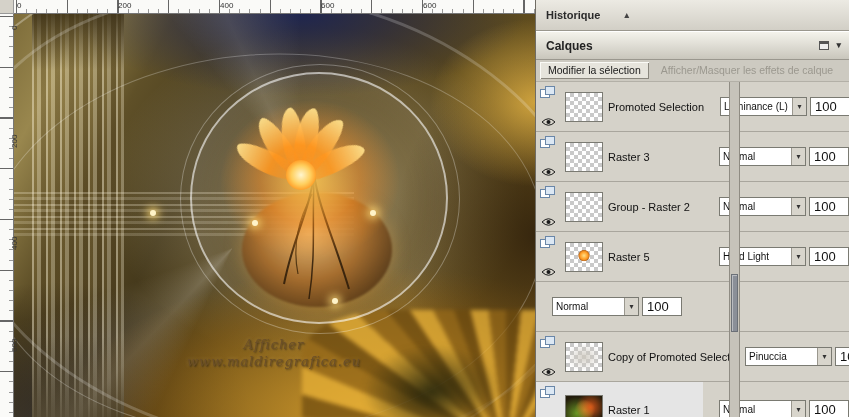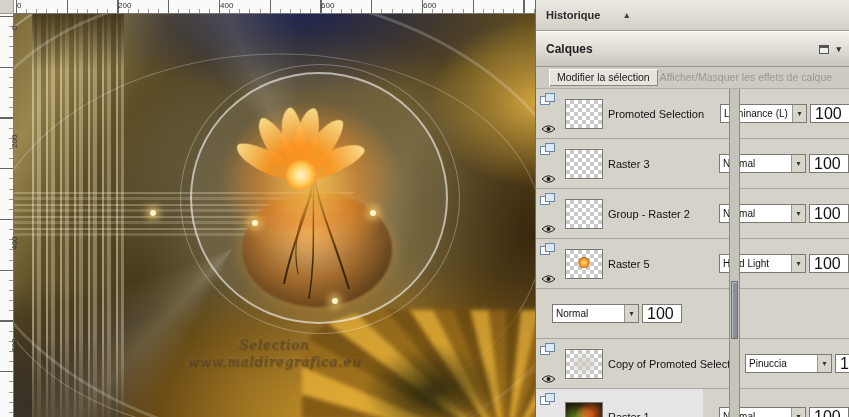--- a/index.html
+++ b/index.html
@@ -87,28 +87,28 @@
     font:italic 13px "DejaVu Serif", serif; letter-spacing:1px;
     text-shadow:1px 1px 2px rgba(0,0,0,.55), 0 0 4px rgba(255,230,180,.25); }
   .watermark div { line-height:17px; }
 
   
   .panel { position:absolute; left:535px; top:0; width:314px; height:417px; background:#d5d2c9;
            border-left:1px solid #6f6c64; display:flex; flex-direction:column; }
   .histbar { height:31px; background:linear-gradient(#eceae3,#d2cfc6); border-bottom:1px solid #9a978e;
              display:flex; align-items:center; padding-left:10px; font-size:11px; font-weight:bold; color:#2a2a2a; }
   .hist-arrow { margin-left:24px; font-size:9px; color:#444; line-height:1; }
-  .layersbar { height:36px; background:linear-gradient(#f4f3ec,#c9c6bc); border-top:1px solid #fff;
+  .layersbar { height:29px; background:linear-gradient(#f4f3ec,#c9c6bc); border-top:1px solid #fff;
                border-bottom:1px solid #9a978e; display:flex; align-items:center;
                padding:0 8px 0 10px; font-size:12px; font-weight:bold; color:#222; }
   .bar-icons { margin-left:auto; display:flex; gap:7px; align-items:center; }
   .winicon { width:10px; height:9px; border:1px solid #555; border-top:3px solid #555; background:#eee; display:inline-block; }
   .chev { font-size:9px; color:#333; line-height:1; }
-  .tabbar { height:22px; background:#cdcac1; display:flex; align-items:center; gap:2px;
-            padding-left:4px; border-bottom:1px solid #b3b0a7;justify-content:center; }
+  .tabbar { height:22px; background:#cdcac1; display:flex; align-items:center; gap:12px;
+            padding-left:4px; border-bottom:1px solid #b3b0a7; }
   .tab { font-size:10.5px; padding:2px 8px 3px; white-space:nowrap; }
   .tab.active { background:#e6e4dc; box-shadow:inset 1px 1px 0 #fafaf6, inset -1px -1px 0 #8a877e; color:#1a1a1a; }
   .tab.disabled { color:#9b988f; padding-left:0; }
 
   .layerlist { position:relative; flex:1; overflow:hidden; }
   .lrow { height:50px; border-bottom:1px solid #a9a69d; display:flex; }
   .lrow.last { border-bottom:none; height:55px; }
   .lsel { width:193px; display:flex; align-items:center; gap:5px; padding-left:1px;text-align:right; }
   .lrow.sel .lsel { background:#e5e5e5; }
   .licons { width:23px; height:100%; position:relative; flex:none; }
@@ -131,21 +131,21 @@
       radial-gradient(circle at 52% 50%, rgba(240,200,70,.85), rgba(240,200,70,0) 45%),
       #231c0c; }
   .lname { font-size:11px; color:#111; white-space:nowrap; overflow:hidden; }
   .lprops { flex:1; display:flex; align-items:center; padding-left:16px; }
   .blend { width:87px; height:19px; background:#fff; border:1px solid #7a7a72; display:flex;
            align-items:center; font-size:10px; color:#111; flex:none; }
   .blabel { flex:1; padding-left:3px; white-space:nowrap; overflow:hidden; }
   .barrow { width:14px; height:100%; background:#d8d5cc; border-left:1px solid #9a978e; font-size:8px;
             display:flex; align-items:center; justify-content:center; color:#333; flex:none; }
   .opac { width:40px; height:19px; margin-left:3px; background:#fff; border:1px solid #7a7a72;
-          font-size:16px; color:#111; display:flex; align-items:center; padding-left:4px; flex:none; }
+          font-size:13px; color:#111; display:flex; align-items:center; padding-left:4px; flex:none; }
   .vscroll { position:absolute; left:193px; top:0; bottom:0; width:11px; background:#c6c3ba;
              border-left:1px solid #8f8c83; border-right:1px solid #8f8c83; }
   .vthumb { position:absolute; left:1px; right:1px; top:192px; height:58px; background:#8a8f98;
             border:1px solid #6b7077; box-shadow:inset 1px 1px 0 rgba(255,255,255,.4); }
 </style>
 </head>
 <body>
 
 <div class="screen">
 
@@ -190,21 +190,21 @@
     <div class="petal p3"></div>
     <div class="petal p4"></div>
     <div class="petal p5"></div>
     <div class="petal p6"></div>
     <div class="core"></div>
     <div class="spark s1"></div>
     <div class="spark s2"></div>
     <div class="spark s3"></div>
     <div class="spark s4"></div>
     <div class="watermark">
-      <div>Selection</div>
+      <div>Afficher</div>
       <div>www.maldiregrafica.eu</div>
     </div>
   </div>
 
   <div class="panel">
 
     <div class="histbar">
       <span>Historique</span>
       <span class="hist-arrow">▴</span>
     </div>

